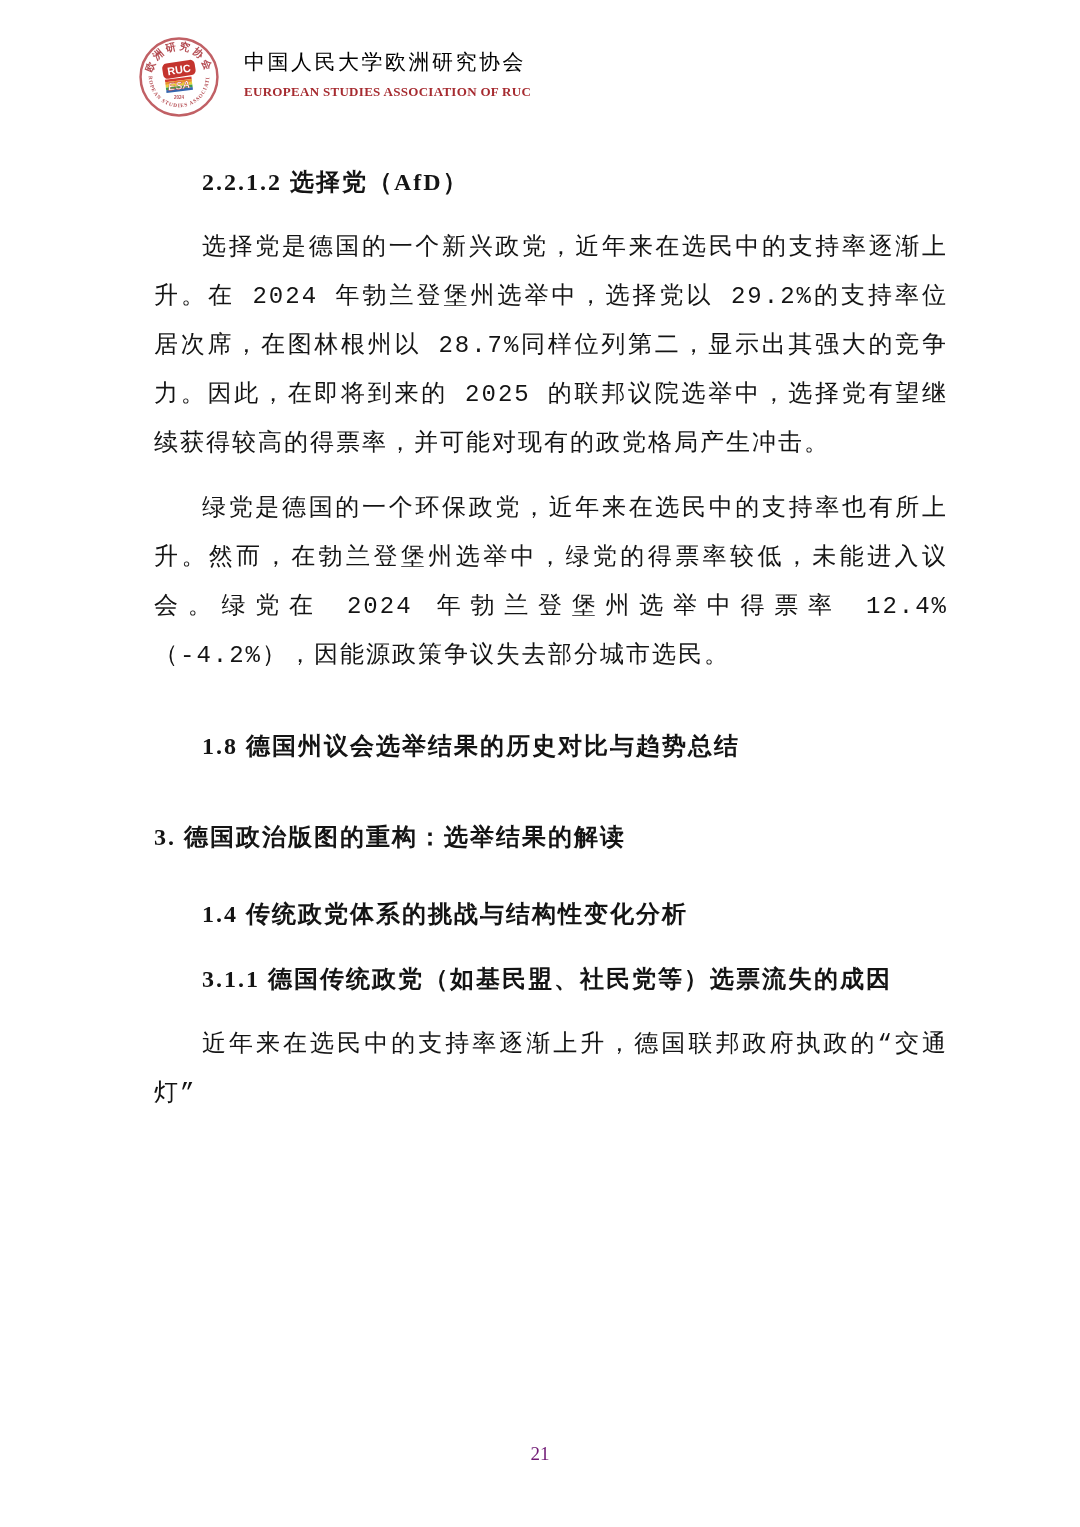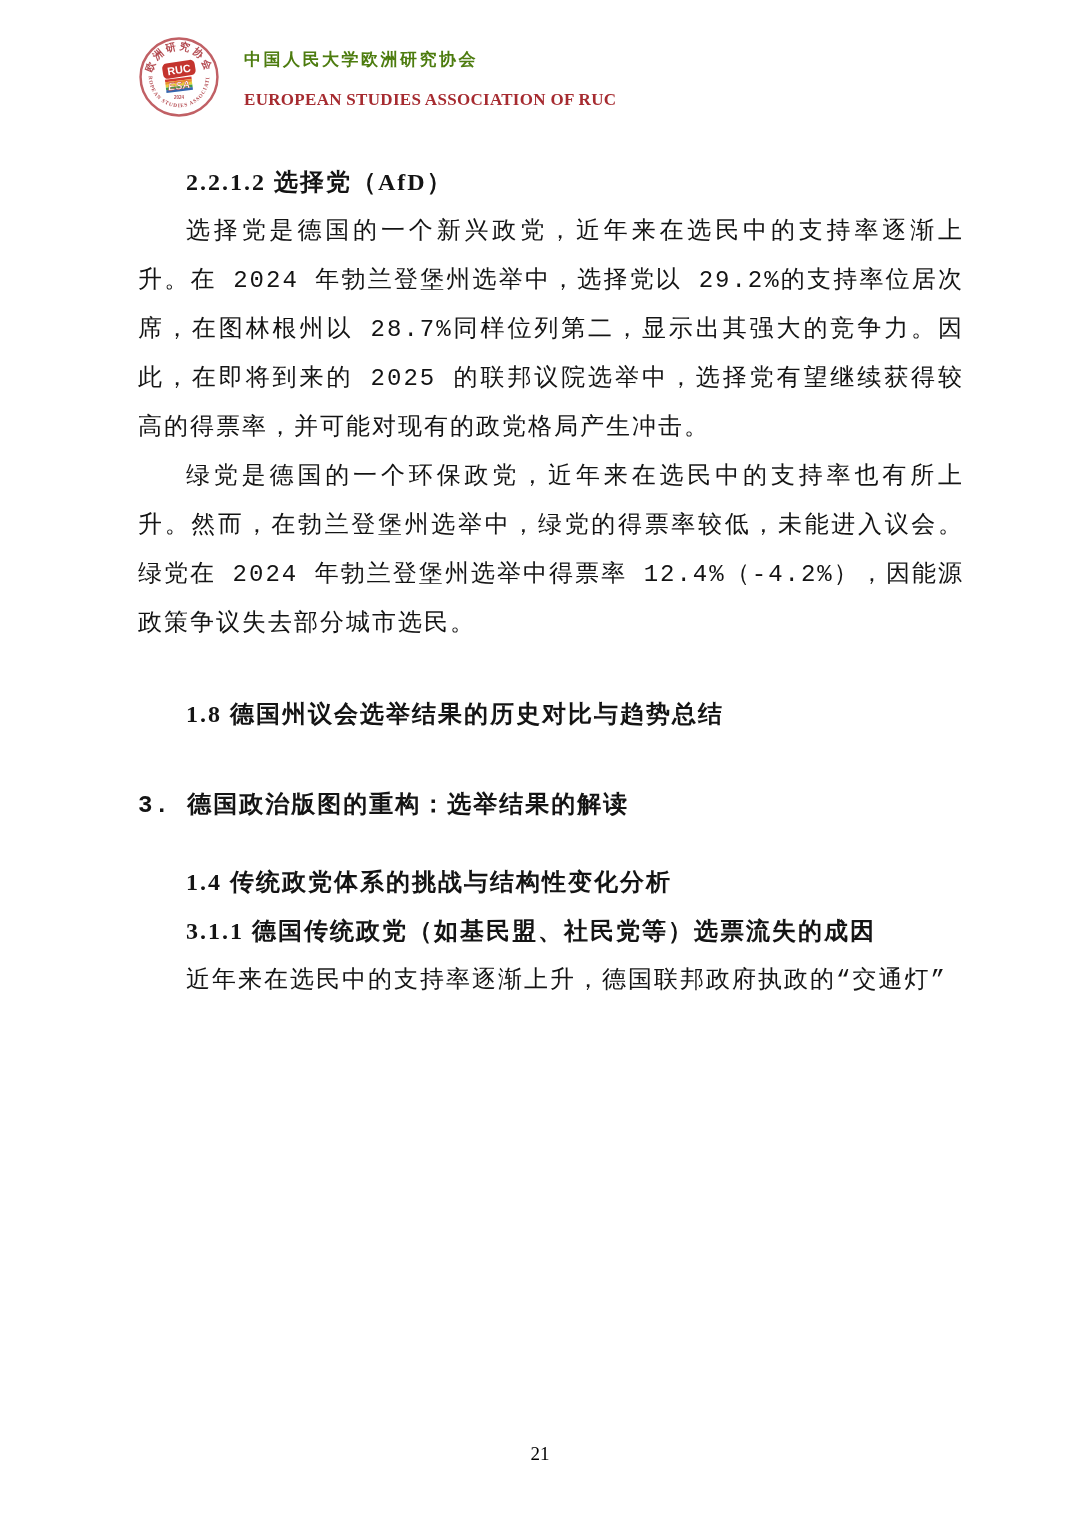--- a/index.html
+++ b/index.html
@@ -15,62 +15,62 @@
 
   
   .doc-header {
     display: flex;
     align-items: flex-start;
     padding: 36px 0 0 138px;
   }
   .logo { width: 82px; height: 82px; flex: 0 0 auto; }
   .org-text { margin: 12px 0 0 24px; }
   .org-cn {
-    font-size: 17px;
-    font-weight: bold;
+    font-size: 21px;
+    font-weight: normal;
     letter-spacing: 2.5px;
-    color: #4d7c0f;
+    color: #000000;
   }
   .org-en {
-    font-size: 17px;
+    font-size: 13px;
     font-weight: bold;
     letter-spacing: 0.3px;
-    margin-top: 19px;
+    margin-top: 8px;
     color: #a62b30;
   }
 
   
   .content {
     margin: 40px 116px 0 138px;
     font-size: 24px;
     line-height: 49px;
     letter-spacing: 2px;
     text-align: justify;
   }
   .content p, .content h2, .content h3 {
-    margin: 0;
+    margin: 16px;
     padding: 0;
     font-size: 24px;
     line-height: 49px;
   }
   .heading-sub { font-weight: bold; text-indent: 2em; text-align: left; }
-  .heading-top { font-weight: bold; text-indent: 0; text-align: left; font-family: Liberation Mono, monospace; }
+  .heading-top { font-weight: bold; text-indent: 0; text-align: left; }
   .paragraph   { text-indent: 2em; font-family: Liberation Mono, monospace; }
   .gap-lg { margin-top: 42px !important; }
   .gap-md { margin-top: 28px !important; }
 
   
   .page-footer {
     position: absolute;
     left: 0;
     bottom: 62px;
     width: 100%;
     text-align: center;
     font-size: 19px;
-    color: #000000;
+    color: #701a75;
   }
 </style>
 </head>
 <body>
 
 <div class="page">
 
   <div class="doc-header">
 
     <svg class="logo" viewBox="0 0 80 80" aria-hidden="true">

